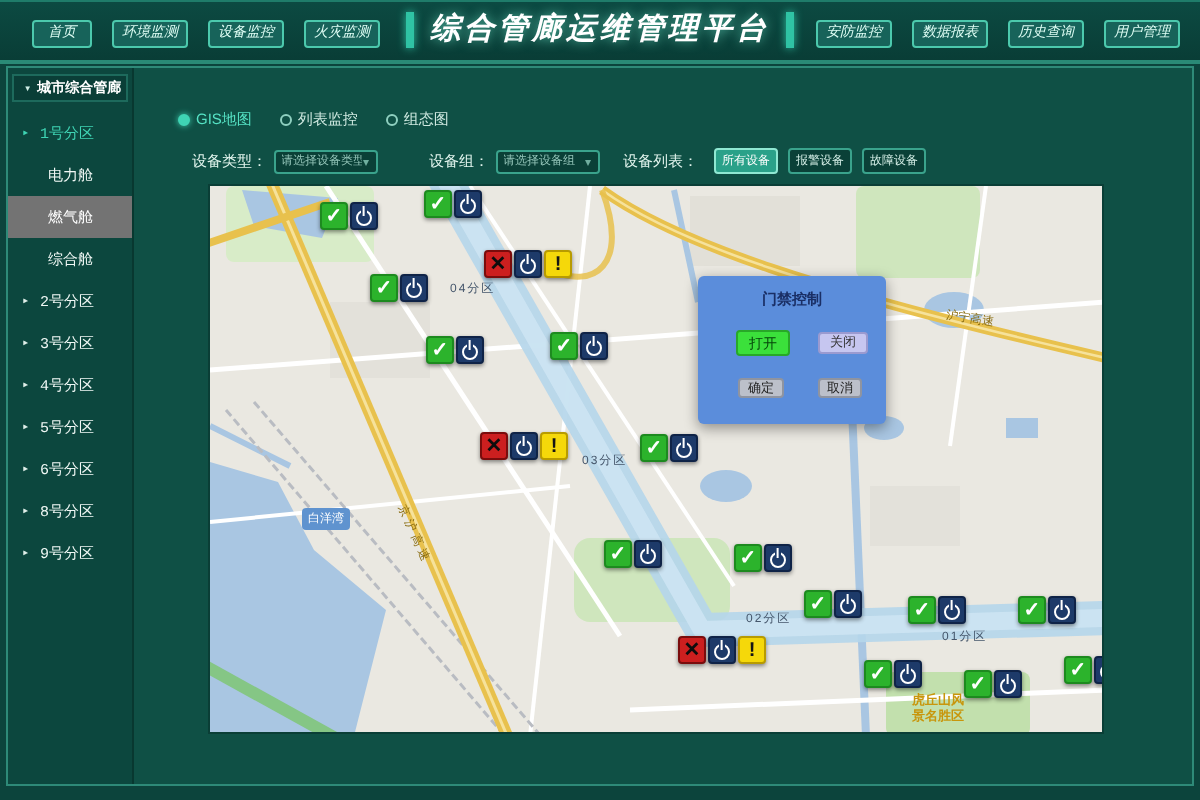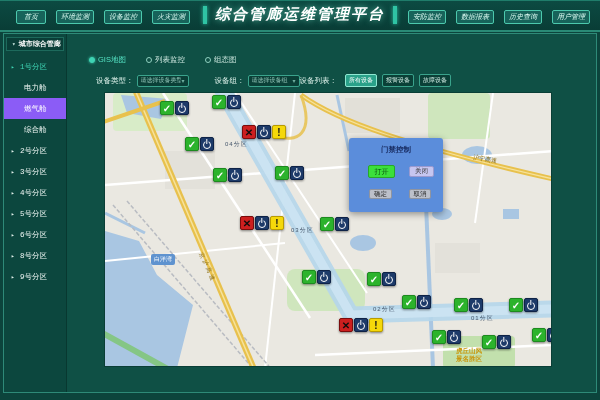--- a/index.html
+++ b/index.html
@@ -31,35 +31,35 @@
     background:#0c473e; border-right:1px solid #083830;font-family:Liberation Mono, monospace; }
   .side-header { margin:3px 2px 5px 2px; height:14px; background:#0a3e37; border:1px solid #1d6a5c;
     display:flex; align-items:center; padding-left:5px; gap:3px; color:#fff; font-size:7px;
     font-weight:bold; white-space:nowrap; cursor:pointer; }
   .side-header .chev { font-size:6px; color:#cfeee6; }
   .side-item { height:21px; display:flex; align-items:center; position:relative; padding-left:16px;
     font-size:7.5px; color:#f0f8f5; cursor:pointer; white-space:nowrap; }
   .side-item .arrow { position:absolute; left:7px; font-size:6px; color:#e0efe9; }
   .side-item.zone-active, .side-item.zone-active .arrow { color:#3fd4b4; }
   .side-item.cabin { padding-left:20px; }
-  .side-item.cabin-selected { padding-left:20px; background:#8b5cf6; color:#fff; }
+  .side-item.cabin-selected { padding-left:20px; background:#737373; color:#fff; }
 
   
   .main { position:absolute; left:64px; top:0; right:0; bottom:0; }
-  .radio-row { position:absolute; left:21px; top:21px; display:flex; gap:20px; align-items:flex-start; }
+  .radio-row { position:absolute; left:21px; top:21px; display:flex; gap:14px; align-items:flex-start; }
   .radio-item { display:flex; align-items:center; gap:3px; cursor:pointer; }
   .rdot { width:6px; height:6px; border-radius:50%; border:1px solid #8fd0c0; background:transparent; }
   .radio-item.sel .rdot { background:#3fd4b4; border-color:#3fd4b4; box-shadow:0 0 3px #3fd4b4; }
   .rlabel { font-size:7.5px; color:#cfe9e1; }
   .radio-item.sel .rlabel { color:#55e2c4; }
 
   .filter-row { position:absolute; left:28px; top:40px; display:flex; align-items:center; }
   .flabel { font-size:7.5px; color:#e2f5ee; margin-right:3px; white-space:nowrap; }
   .gap1 { margin-left:26px; }
-  .gap2 { margin-left:0; }
+  .gap2 { margin-left:12px; }
   .dd { width:52px; height:12px; background:#0a4037; border:1px solid #3aa38c; border-radius:2px;
     display:flex; align-items:center; justify-content:space-between; padding:0 3px; cursor:pointer; }
   .dd-value { font-size:6px; color:#93c4b8; white-space:nowrap; overflow:hidden; }
   .dd-arrow { font-size:6px; color:#6fae9f; }
   .fbtn { margin-left:5px; padding:1px 3px; font-size:6px; border-radius:2px; cursor:pointer;
     background:#0a4037; color:#d5efe7; border:1px solid #3aa38c; white-space:nowrap; }
   .fbtn.sel { background:#2aa189; color:#fff; border-color:#8fe8d2; }
 
   
   .map { position:absolute; left:36px; top:58px; width:448px; height:275px; background:#eae8e1;

